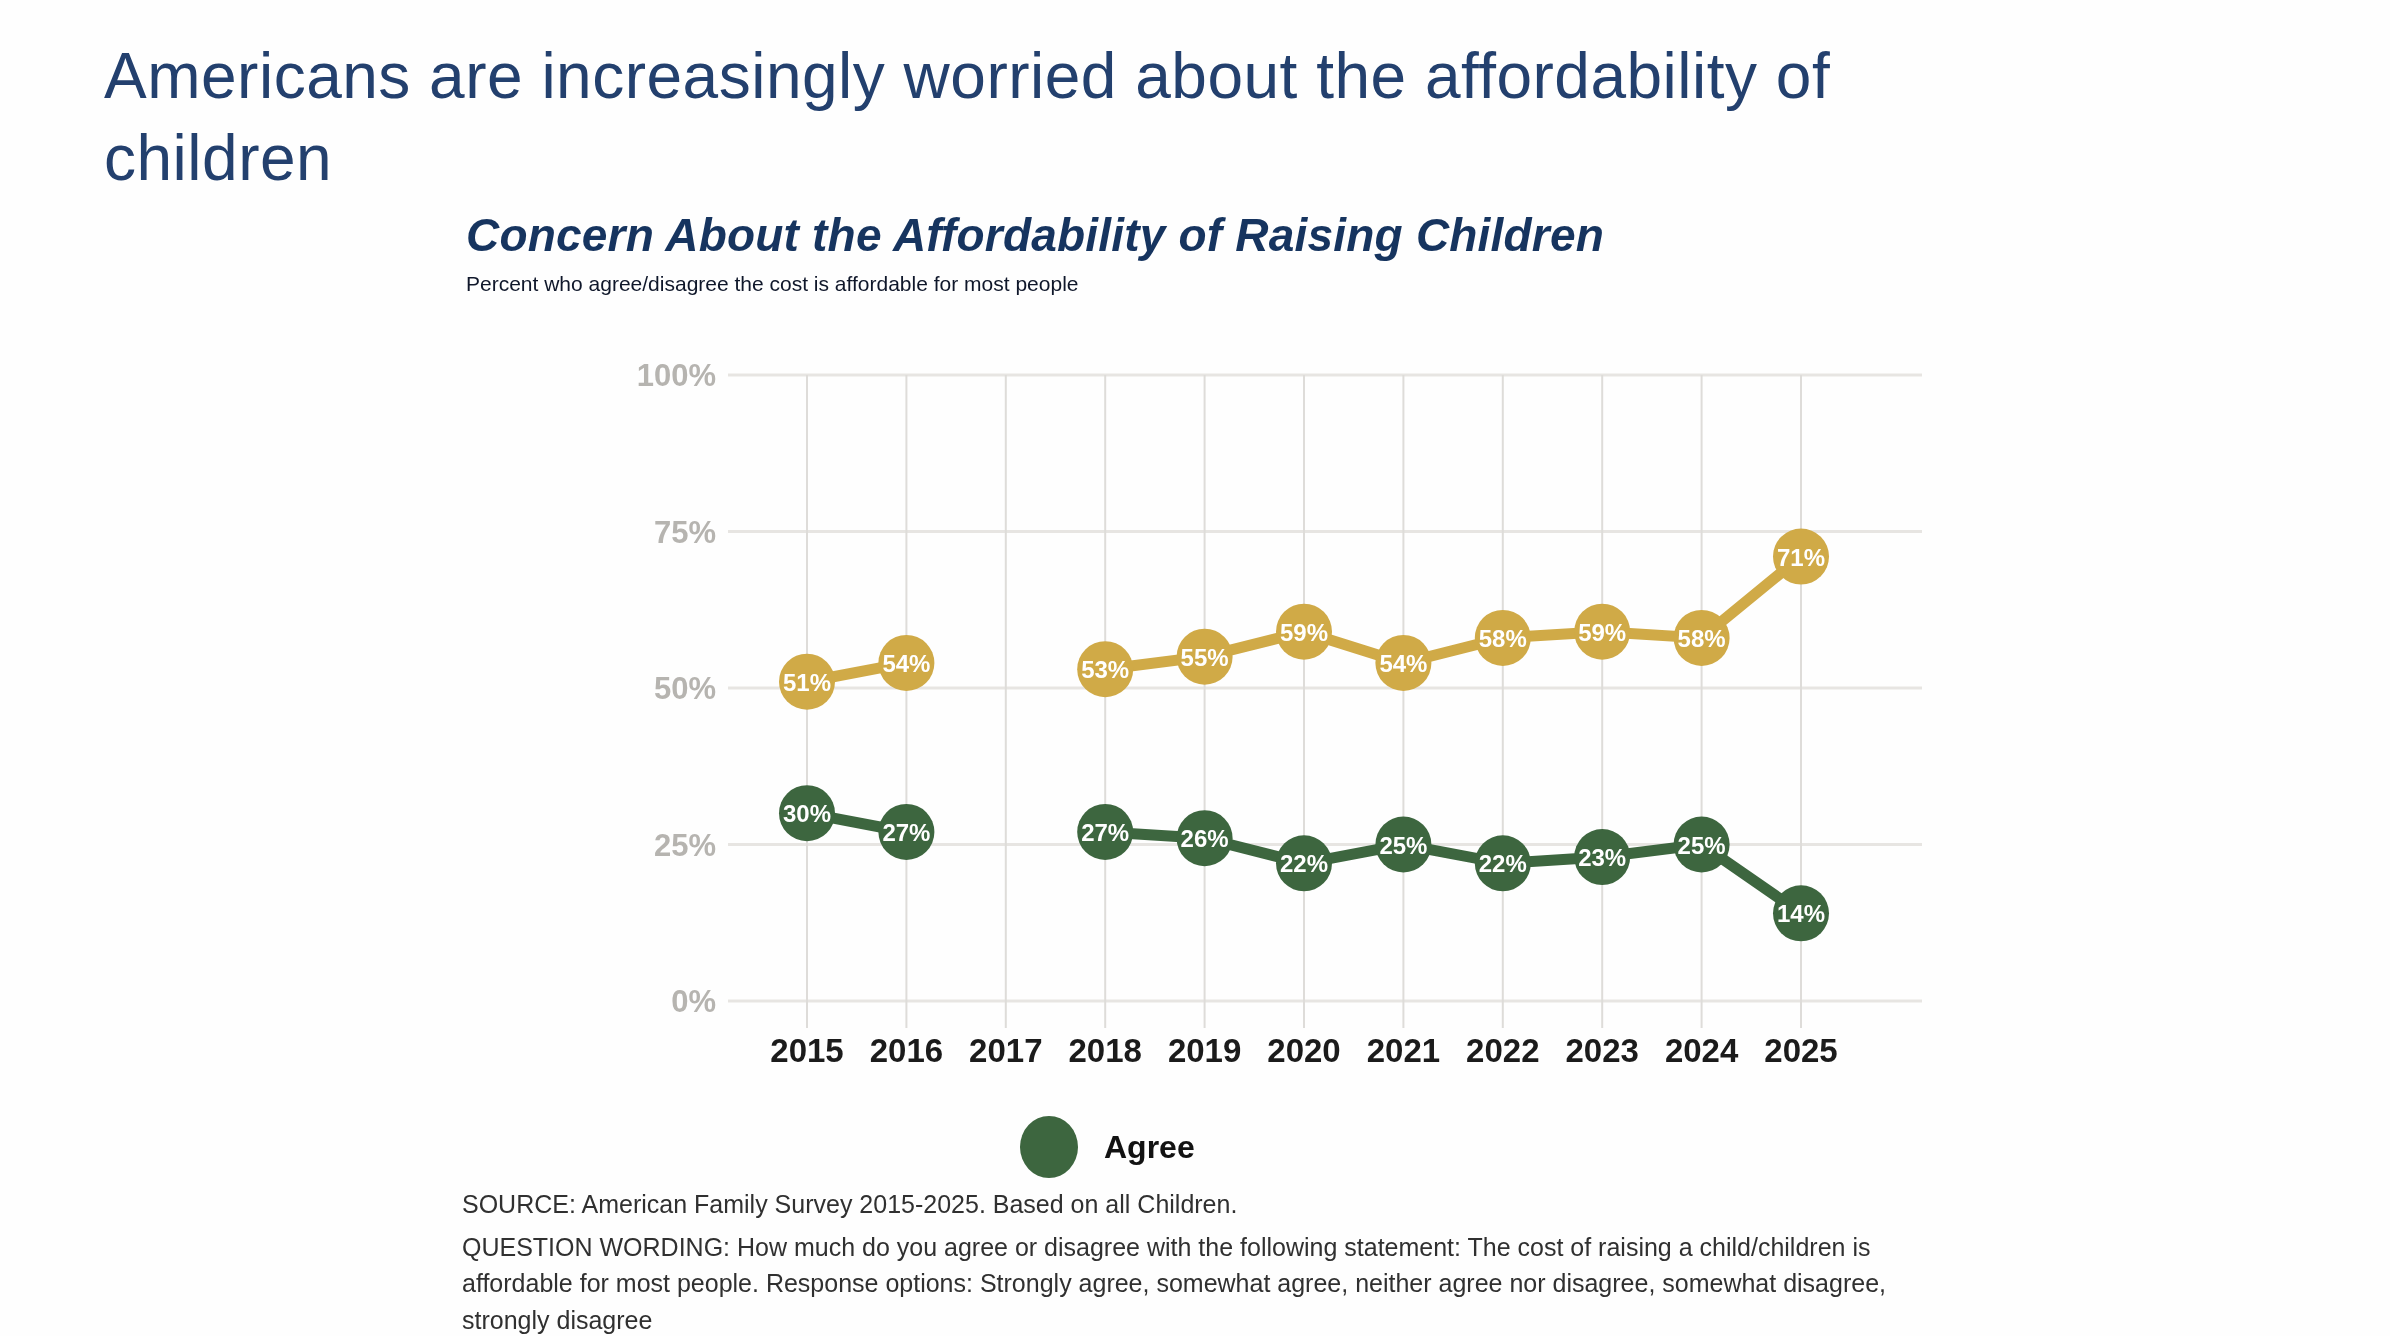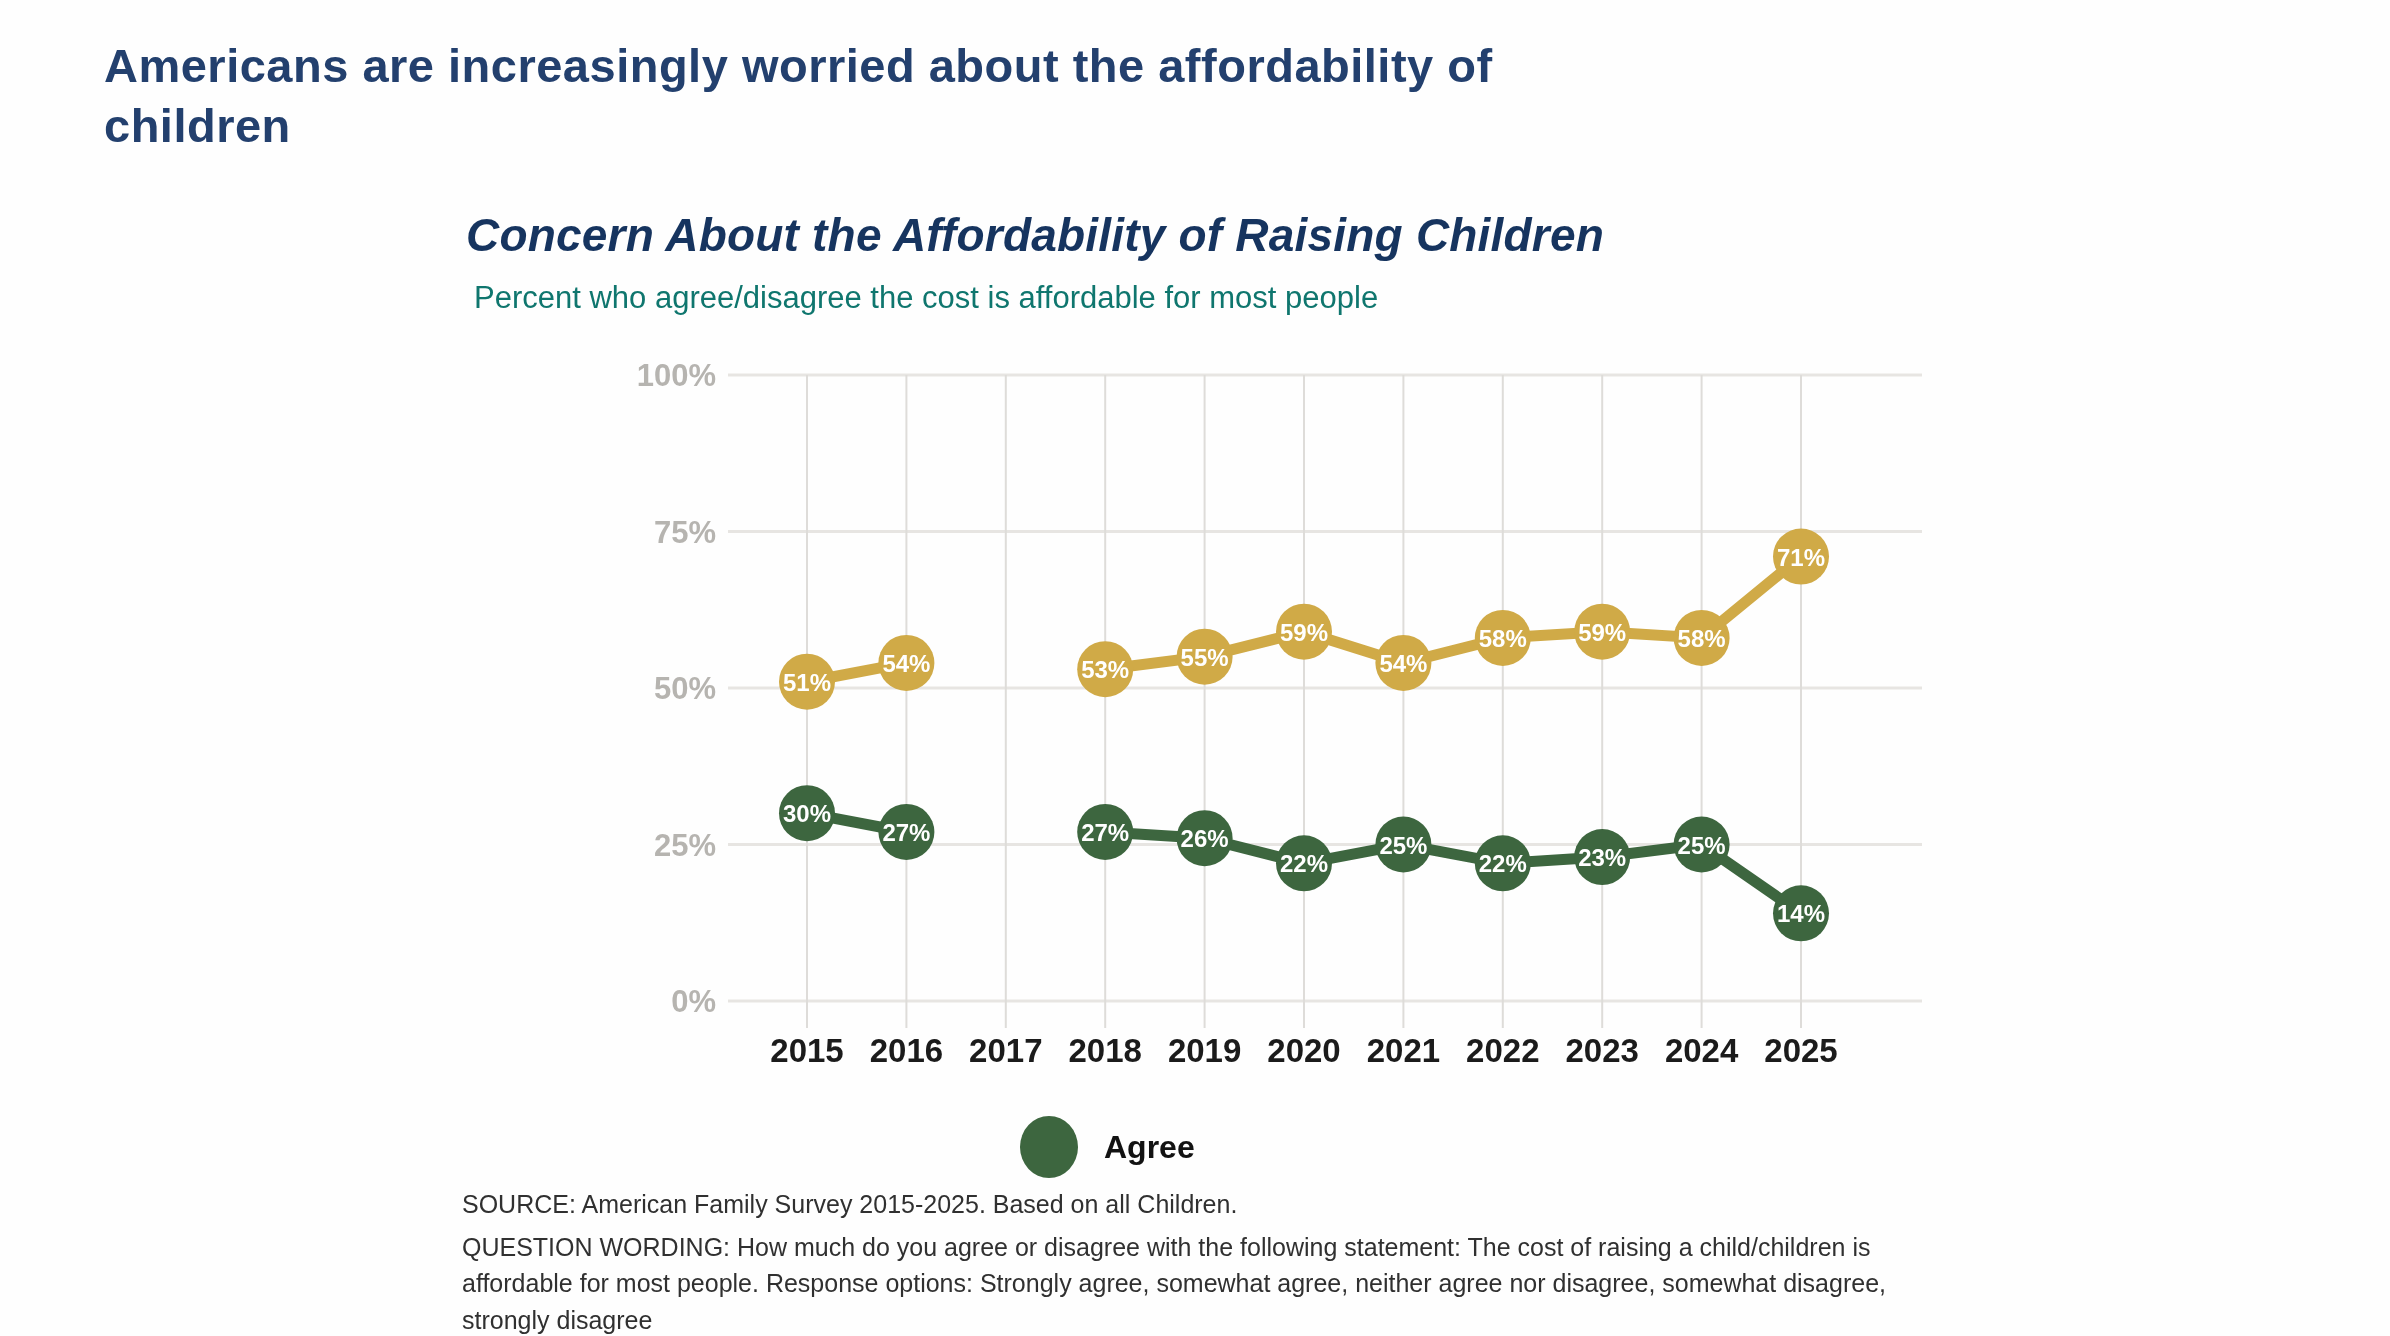--- a/index.html
+++ b/index.html
@@ -8,45 +8,45 @@
     position: relative;
     overflow: hidden;
     font-family: "Liberation Sans", "DejaVu Sans", sans-serif;
   }
   .slide { position: absolute; inset: 0; background: #fefefe; }
 
   .main-title {
     position: absolute;
     left: 104px; top: 36px;
     width: 2180px;
-    font-size: 47px;
+    font-size: 64px;
     line-height: 1.28;
-    font-weight: 700;
+    font-weight: 400;
     letter-spacing: 0.5px;
     color: #23406e;
     margin: 0;
   }
 
   .chart-title {
     position: absolute;
     left: 466px; top: 208px;
     font-size: 46px;
     font-weight: 700;
     color: #16345f;
     margin: 0;
     letter-spacing: 0.2px;
     font-style: italic;
   }
   .chart-subtitle {
     position: absolute;
     left: 466px; top: 272px;
-    font-size: 31px;
+    font-size: 21px;
     font-weight: 500;
-    color: #0f766e;
-    margin: 8px;
+    color: #0f172a;
+    margin: 0;
   }
 
   .plot-svg {
     position: absolute;
     left: 600px; top: 350px;
     width: 1360px; height: 730px;
   }
 
   .legend {
     position: absolute;

